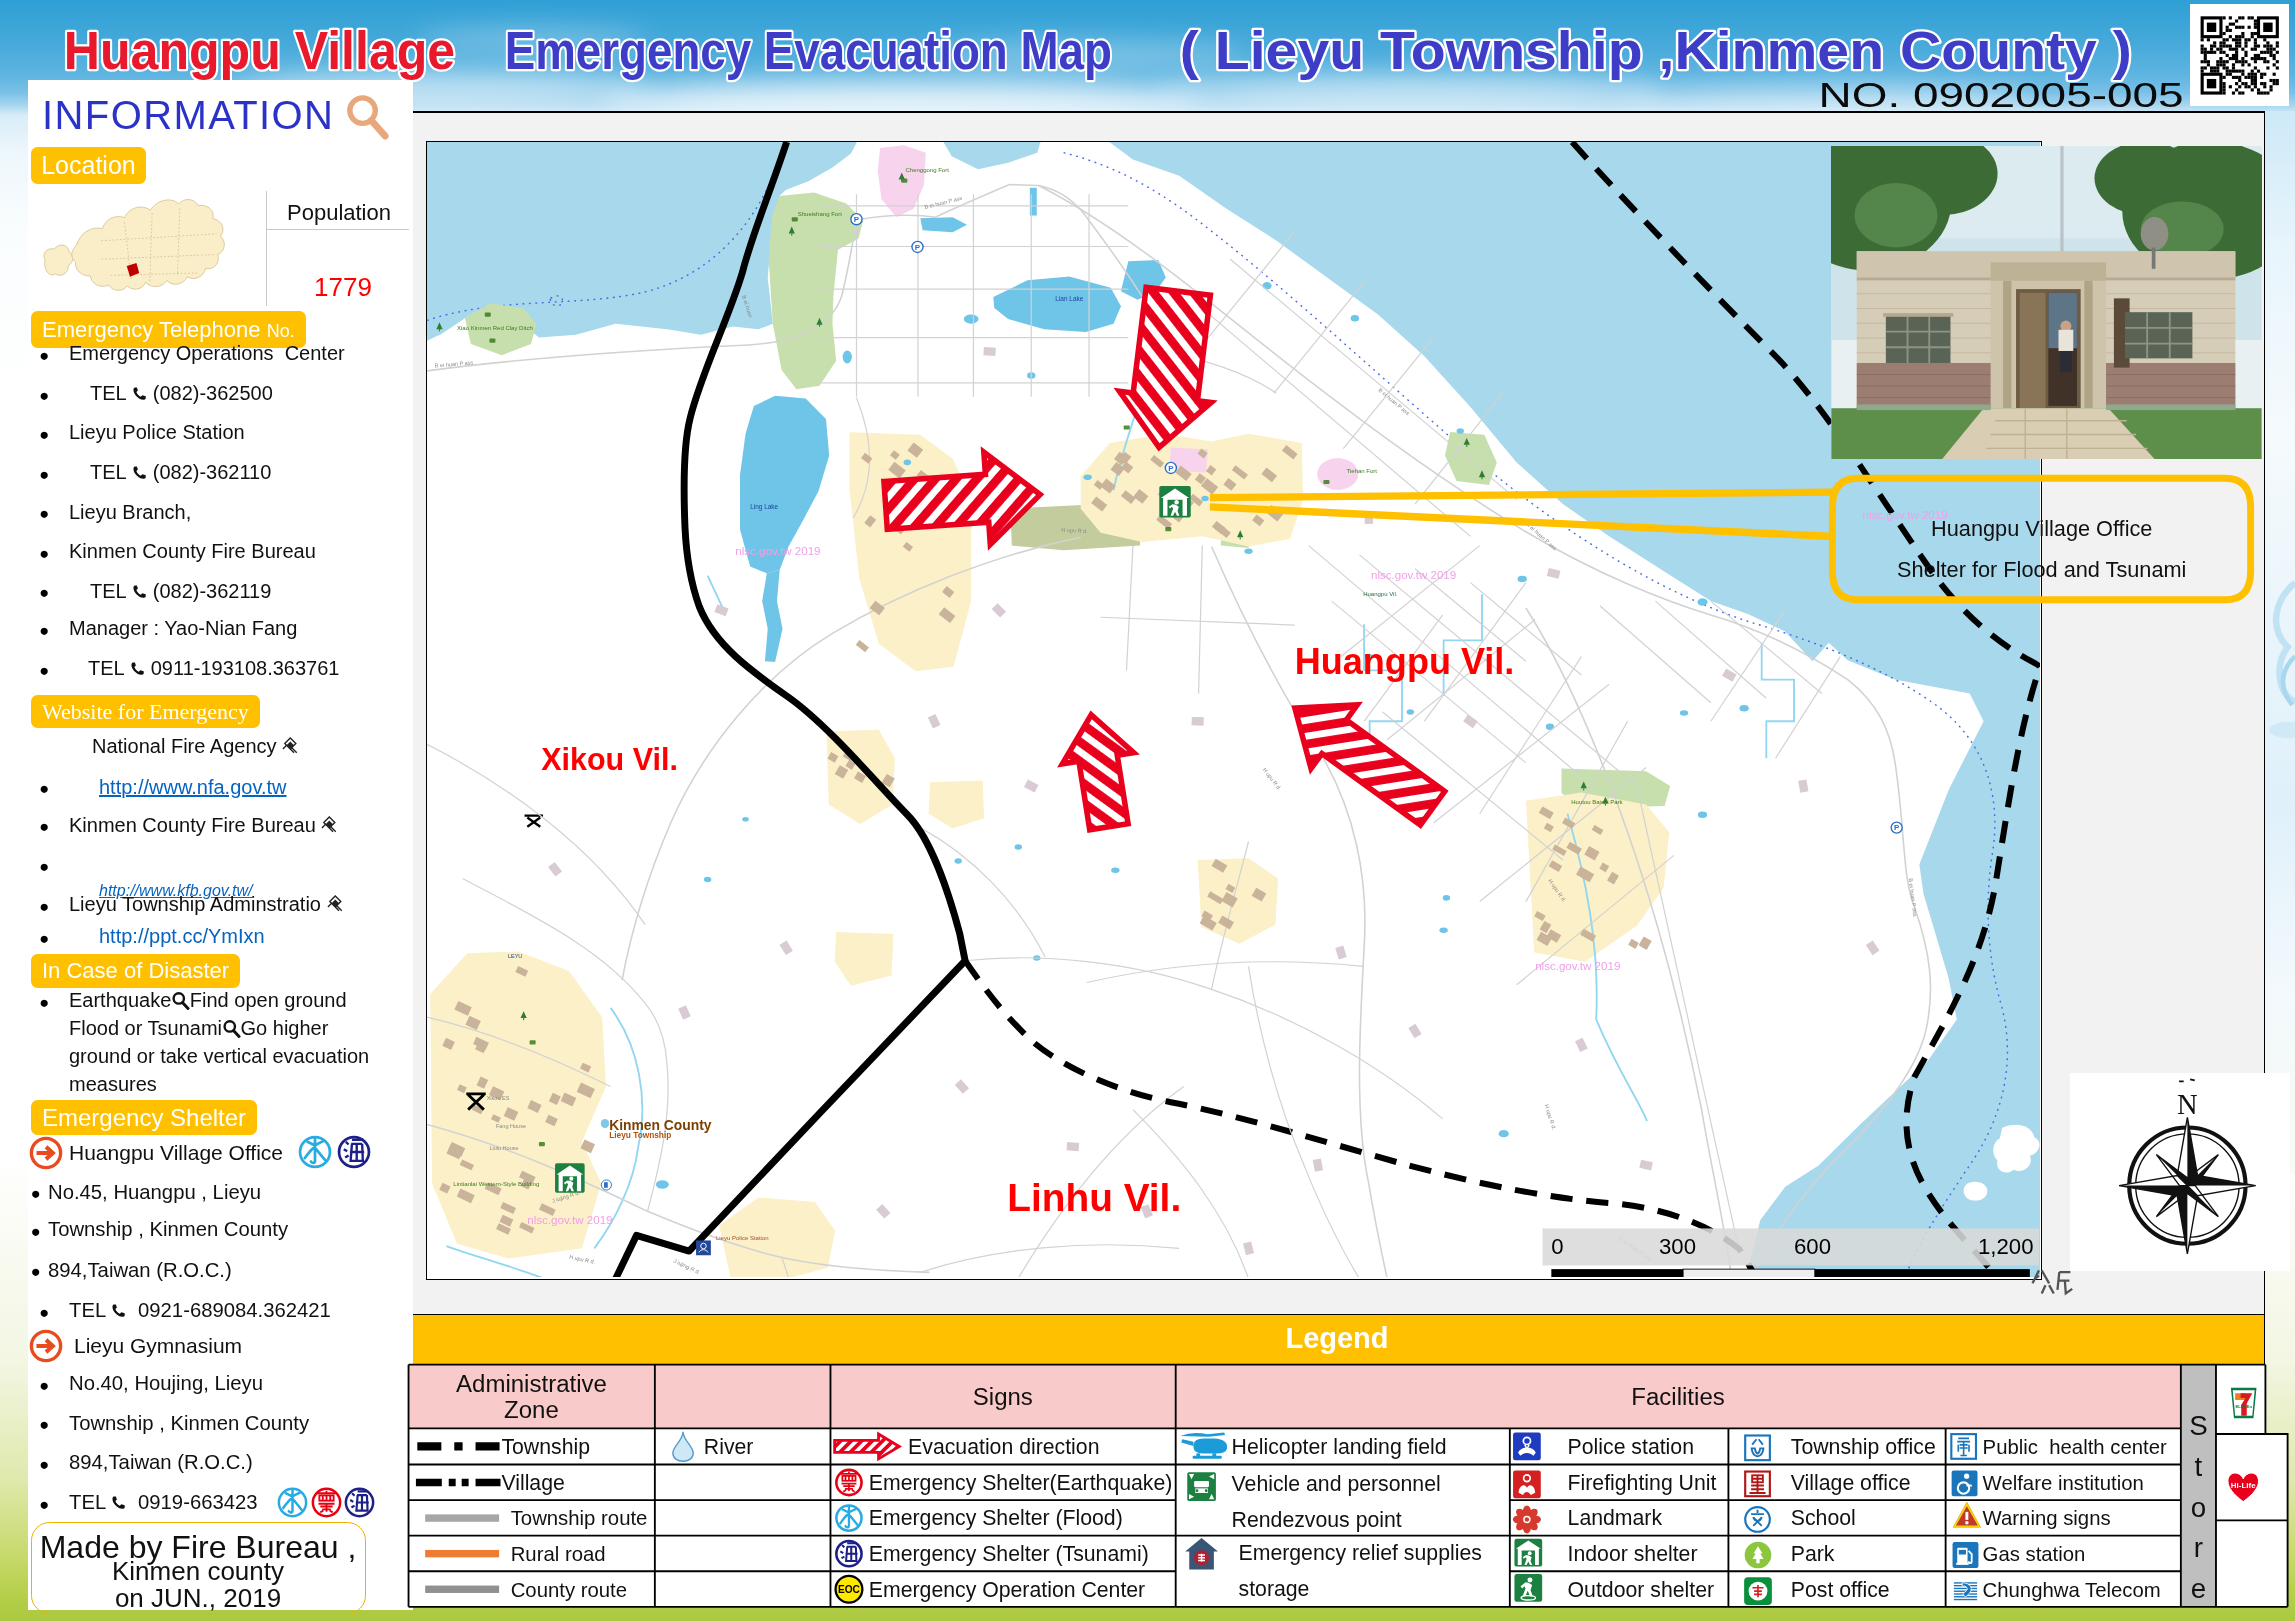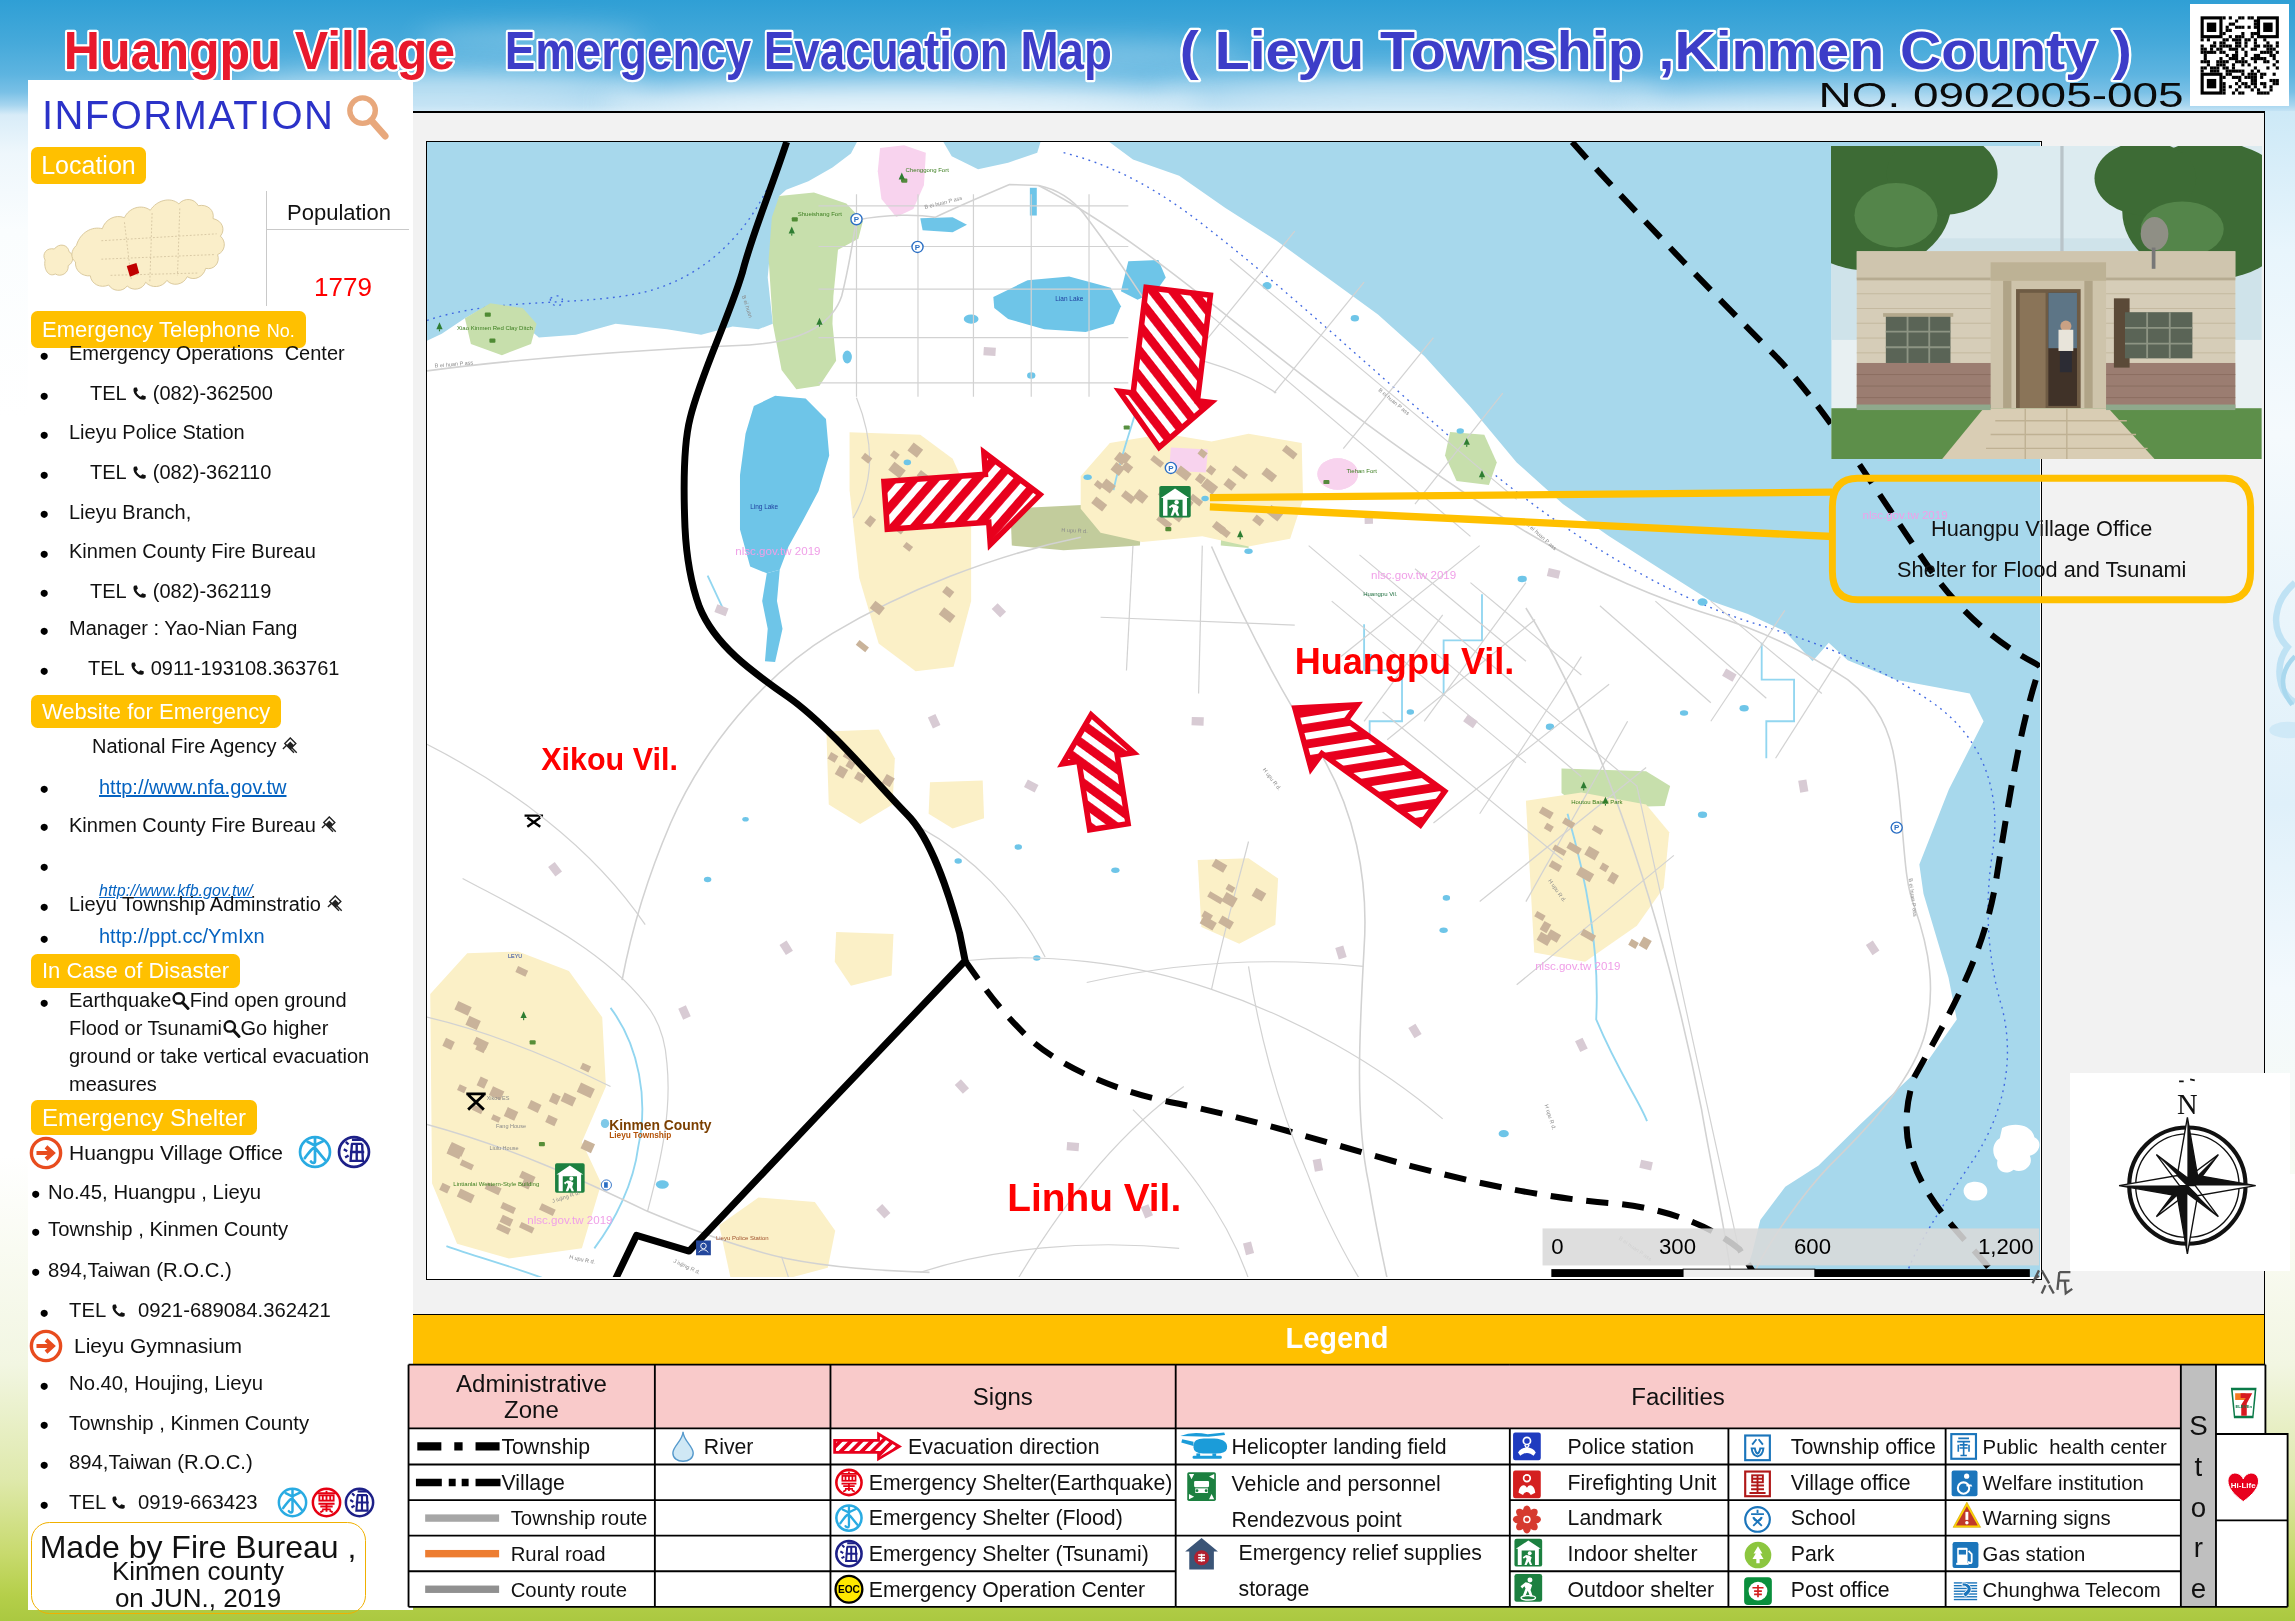--- a/index.html
+++ b/index.html
@@ -601,21 +601,21 @@
 <div class="abs" style="left:39px;top:583px;font-size:16.6px;">●</div>
 <div class="abs" style="left:90px;top:580px;font-size:20px;color:#111;">TEL <svg width="15.7" height="15.7" viewBox="0 0 32 32" style="vertical-align:-1.8px">
         <path d="M6,3 C4,3 3,5 3,8 C3,17 14,28 23,28 C26,28 28,27 28,25 L28,21 L21,19 L18,22 C14,20 10,16 9,12 L12,9 L10,3 Z" fill="#111"></path>
       </svg> (082)-362119</div>
 <div class="abs" style="left:39px;top:621px;font-size:16.6px;">●</div>
 <div class="abs" style="left:69px;top:617px;font-size:20px;color:#111;">Manager : Yao-Nian Fang</div>
 <div class="abs" style="left:39px;top:661px;font-size:16.6px;">●</div>
 <div class="abs" style="left:60px;top:657px;font-size:20px;color:#111;margin-left:28px;">TEL <svg width="15.7" height="15.7" viewBox="0 0 32 32" style="vertical-align:-1.8px">
         <path d="M6,3 C4,3 3,5 3,8 C3,17 14,28 23,28 C26,28 28,27 28,25 L28,21 L21,19 L18,22 C14,20 10,16 9,12 L12,9 L10,3 Z" fill="#111"></path>
       </svg> 0911-193108.363761</div>
-<div class="abs" style="left:31px;top:695px;height:33px;line-height:33px;background:#ffc000;color:#fff;font-size:22px;border-radius:6.5px;padding:0 11px;">Website for Emergency</div>
+<div class="abs" style="left:31px;top:695px;height:33px;line-height:33px;background:#ffc000;color:#fff;font-size:22px;border-radius:6.5px;padding:0 11px;font-family:Liberation Serif, serif;">Website for Emergency</div>
 <div class="abs" style="left:92px;top:735px;font-size:20px;color:#111;">National Fire Agency <svg width="16.6" height="16.6" viewBox="0 0 36 36" style="vertical-align:-0.9px">
         <g fill="#222">
           <path d="M18,2 L30,14 L18,26 L6,14 Z" fill="none" stroke="#222" stroke-width="3"></path>
           <path d="M18,10 L26,18 L18,26 L10,18 Z"></path>
           <path d="M18,20 L32,34 M18,26 L26,34 M10,18 L2,26" stroke="#222" stroke-width="3"></path>
         </g>
       </svg></div>
 <div class="abs" style="left:39px;top:779px;font-size:16.6px;">●</div>
 <div class="abs" style="left:99px;top:776px;font-size:20px;color:#111;"><span style="color:#0563c1;text-decoration:underline;">http://www.nfa.gov.tw</span></div>
 <div class="abs" style="left:39px;top:817px;font-size:16.6px;">●</div>

